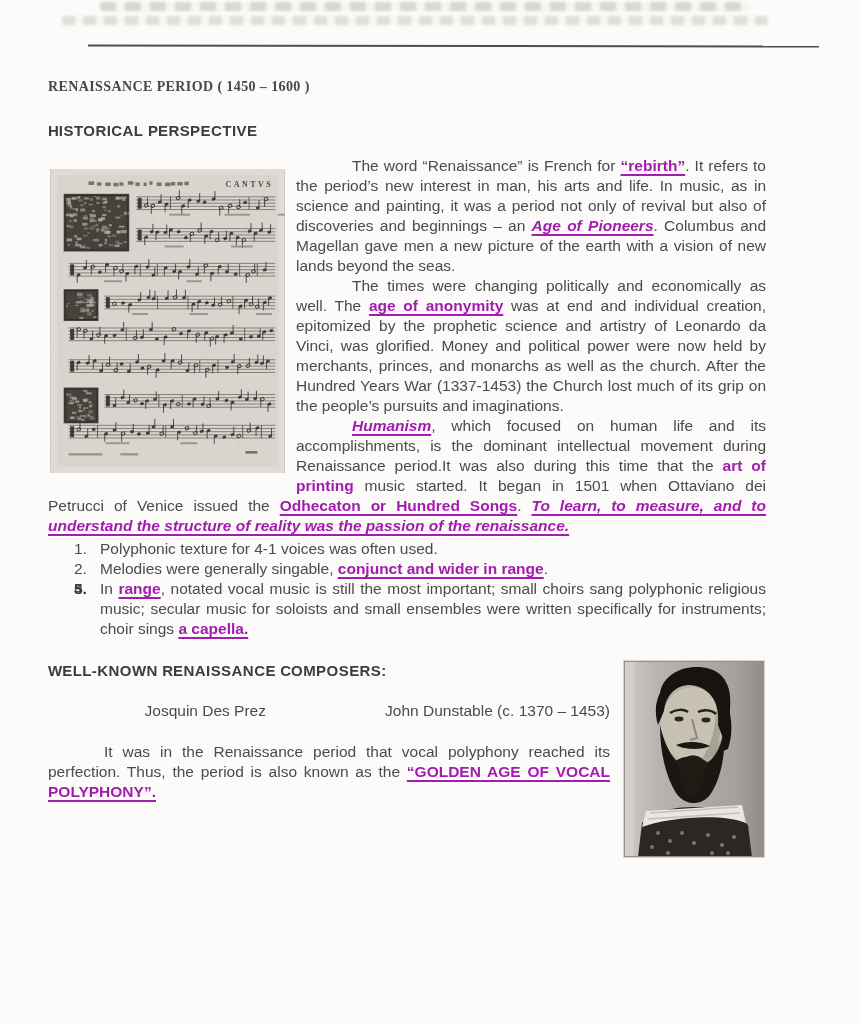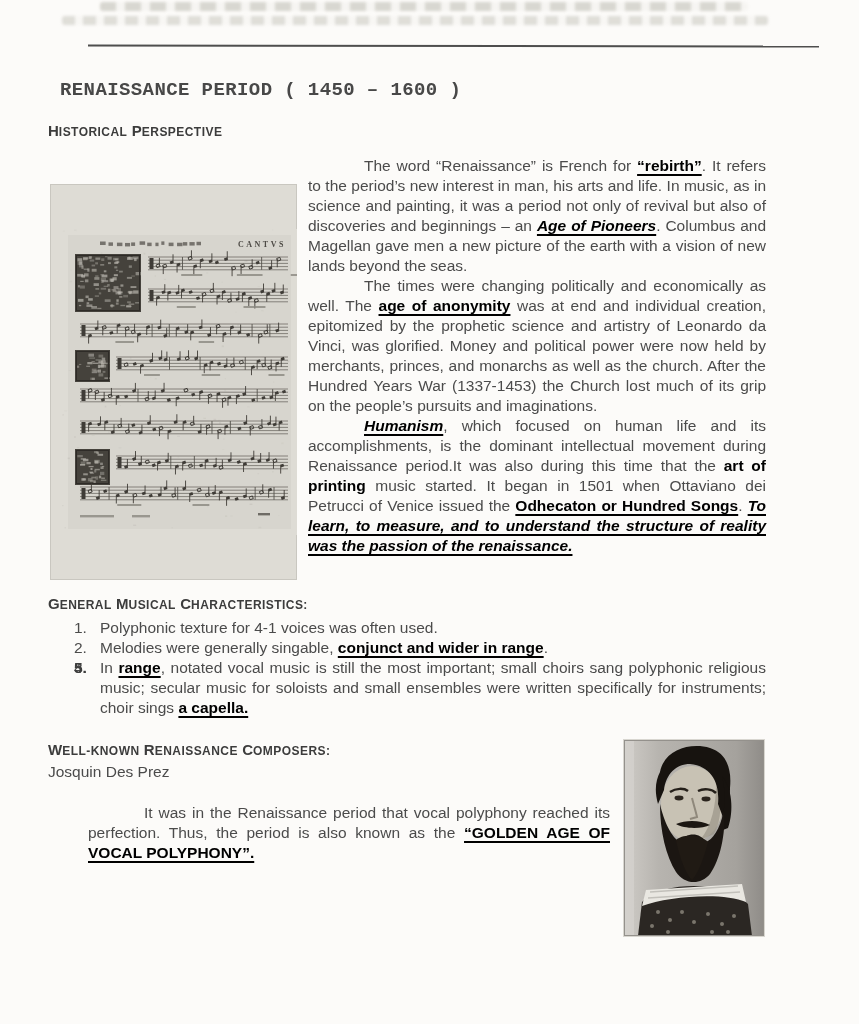--- a/index.html
+++ b/index.html
@@ -11,50 +11,50 @@
   }
   
   .bleed{position:absolute;border-radius:3px;filter:blur(1.4px);}
   .bleed-1{left:100px;top:2px;width:648px;height:9px;
     background:repeating-linear-gradient(90deg,rgba(140,138,122,.32) 0 16px,rgba(140,138,122,.05) 16px 25px);}
   .bleed-2{left:62px;top:16px;width:706px;height:9px;
     background:repeating-linear-gradient(90deg,rgba(140,138,122,.26) 0 13px,rgba(140,138,122,.04) 13px 21px);}
   .rule{position:absolute;left:88px;top:45px;width:731px;height:0;
     border-top:2px solid #4e4e4e;transform:rotate(.08deg);}
   .doc-title{
-    position:absolute;left:60px;top:79px;
-    font-family:Liberation Mono, monospace;font-weight:bold;
-    font-size:19px;color:#484848;letter-spacing:.4px;white-space:nowrap;
+    position:absolute;left:48px;top:79px;
+    font-family:Liberation Serif, serif;font-weight:bold;
+    font-size:14px;color:#484848;letter-spacing:.4px;white-space:nowrap;
   }
   .sec-heading{font-weight:bold;color:#3c3c3c;white-space:nowrap;}
   .sec-heading .sc-f{font-size:15px;}
-  .sec-heading .sc-r{font-size:12px;letter-spacing:.45px;}
+  .sec-heading .sc-r{font-size:15px;letter-spacing:.45px;}
   .heading-historical{position:absolute;left:48px;top:122px;}
   .article{position:absolute;left:48px;top:156px;width:718px;
     font-size:15.5px;line-height:20px;}
-  .ms-figure{float:left;width:235px;height:396px;margin:28px 11px 6px 2px;
-    background:#dedcd5;box-shadow:0 0 0 1px #c9c7c0 inset;padding-left:12px;}
+  .ms-figure{float:left;width:235px;height:304px;margin:13px 11px 6px 2px;
+    background:#dedcd5;box-shadow:0 0 0 1px #c9c7c0 inset;}
   .ms-figure svg{display:block;width:100%;height:100%;}
   .para{margin:0;text-indent:56px;text-align:justify;}
-  .b{font-weight:bold;color:#000000;}
+  .b{font-weight:bold;color:#a21caf;}
   .i{font-style:italic;}
   .u{text-decoration:underline;text-decoration-thickness:1.8px;text-underline-offset:2.5px;}
   .heading-characteristics{margin-top:38px;}
   .char-list{margin-top:3px;}
   .li{position:relative;padding-left:52px;text-align:justify;}
   .li-num{position:absolute;left:26px;top:0;}
   .li-num.b{color:#3d3d3d;}
   .composers-section{margin-top:10px;}
   .portrait-fig{float:right;width:140px;height:196px;margin:0 2px 10px 14px;
     background:#b3b0ab;outline:1px solid #d8d6d0;}
   .portrait-fig svg{display:block;width:100%;height:100%;}
   .heading-composers{margin-top:22px;}
-  .composers-grid{display:grid;grid-template-columns:218px 1fr;margin-top:1px;}
+  .composers-grid{display:grid;grid-template-columns:218px 1fr;margin-top:20px;text-align:right;}
   .composer-name{line-height:20px;}
-  .conclusion{margin-top:21px;margin-left:40px;}
+  .conclusion{margin-top:21px;}
 </style>
 </head>
 <body>
 
 <div class="page">
 
   <div class="bleed bleed-1"></div>
   <div class="bleed bleed-2"></div>
   <div class="rule"></div>
 
@@ -754,21 +754,20 @@
           <rect x="18" y="286" width="34" height="2.4" fill="#8a8780" opacity="0.8"></rect>
           <rect x="70" y="286" width="18" height="2.4" fill="#8a8780" opacity="0.8"></rect>
           <rect x="196" y="284" width="12" height="2.4" fill="#6e6b65"></rect>
         </svg>
     </div>
 
     <p class="para"><span>The word “Renaissance” is French for </span><span class="b u">“rebirth”</span><span>. It refers to the period’s new interest in man, his arts and life. In music, as in science and painting, it was a period not only of revival but also of discoveries and beginnings – an </span><span class="b i u">Age of Pioneers</span><span>. Columbus and Magellan gave men a new picture of the earth with a vision of new lands beyond the seas.</span></p>
     <p class="para"><span>The times were changing politically and economically as well. The </span><span class="b u">age of anonymity</span><span> was at end and individual creation, epitomized by the prophetic science and artistry of Leonardo da Vinci, was glorified. Money and political power were now held by merchants, princes, and monarchs as well as the church. After the Hundred Years War (1337-1453) the Church lost much of its grip on the people’s pursuits and imaginations.</span></p>
     <p class="para"><span class="b i u">Humanism</span><span>, which focused on human life and its accomplishments, is the dominant intellectual movement during Renaissance period.It was also during this time that the </span><span class="b">art of printing</span><span> music started. It began in 1501 when Ottaviano dei Petrucci of Venice issued the </span><span class="b u">Odhecaton or Hundred Songs</span><span>. </span><span class="b i u">To learn, to measure, and to understand the structure of reality was the passion of the renaissance.</span></p>
 
-    <div class="sec-heading heading-characteristics"><span class="sc-f">G</span><span class="sc-r">ENERAL</span> <span class="sc-f">M</span><span class="sc-r">USICAL</span> <span class="sc-f">C</span><span class="sc-r">HARACTERISTICS:</span></div>
 
     <div class="char-list">
       <div class="li">
         <span class="li-num">1.</span>
         <span><span>Polyphonic texture for 4-1 voices was often used.</span></span>
       </div>
       <div class="li">
         <span class="li-num">2.</span>
         <span><span>Melodies were generally singable, </span><span class="b u">conjunct and wider in range</span><span>.</span></span>
       </div>
@@ -836,19 +835,20 @@
           <path d="M52,100 C56,120 62,134 68,140 C74,134 80,118 84,102 C76,94 58,94 52,100 Z" fill="#201a14"></path>
 
           <rect x="0.5" y="0.5" width="139" height="195" fill="none" stroke="#94918c" stroke-width="1"></rect>
         </svg>
       </div>
 
       <div class="sec-heading heading-composers"><span class="sc-f">W</span><span class="sc-r">ELL-KNOWN</span> <span class="sc-f">R</span><span class="sc-r">ENAISSANCE</span> <span class="sc-f">C</span><span class="sc-r">OMPOSERS:</span></div>
 
       <div class="composers-grid">
         <div class="composer-name">Josquin Des Prez</div>
+        <div class="composer-name">John Dunstable (c. 1370 – 1453)</div>
       </div>
 
       <p class="para conclusion"><span>It was in the Renaissance period that vocal polyphony reached its perfection. Thus, the period is also known as the </span><span class="b u">“GOLDEN AGE OF VOCAL POLYPHONY”.</span></p>
     </div>
 
   </div>
 </div>
 
 </body></html>

